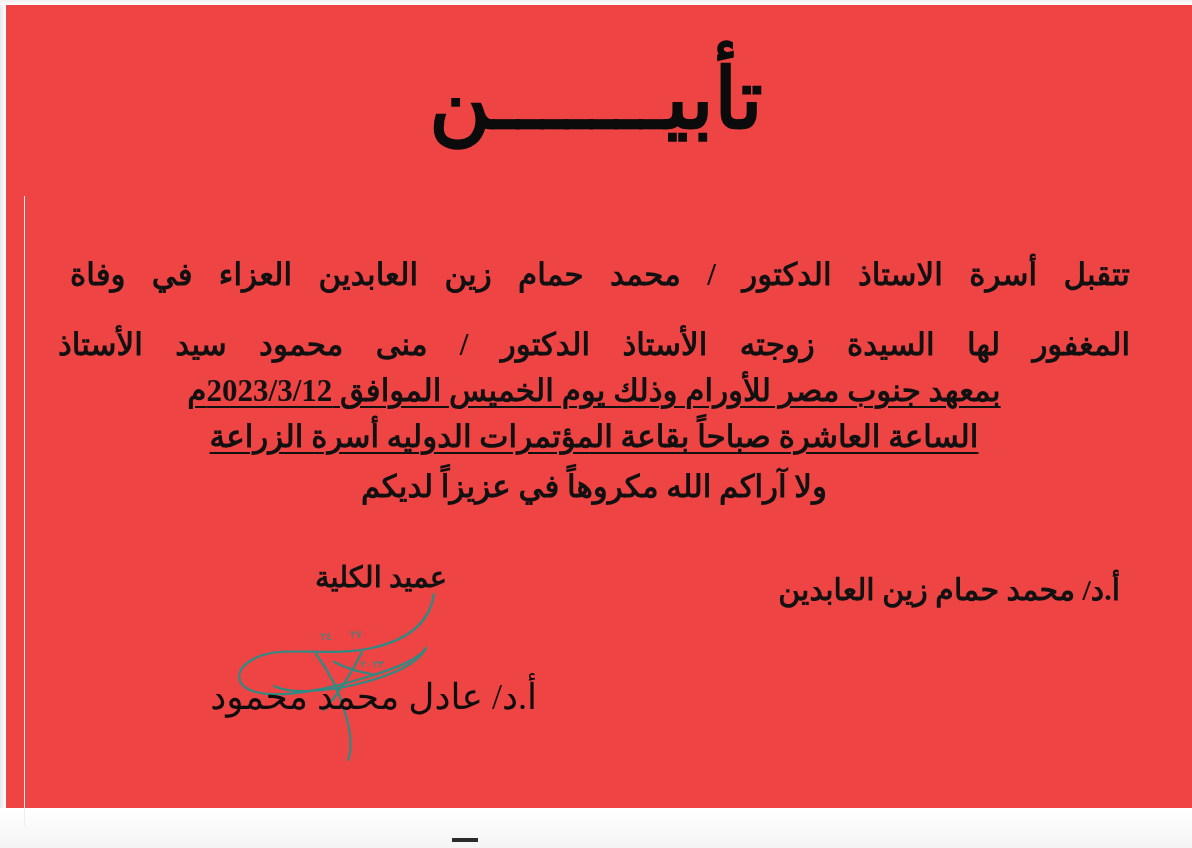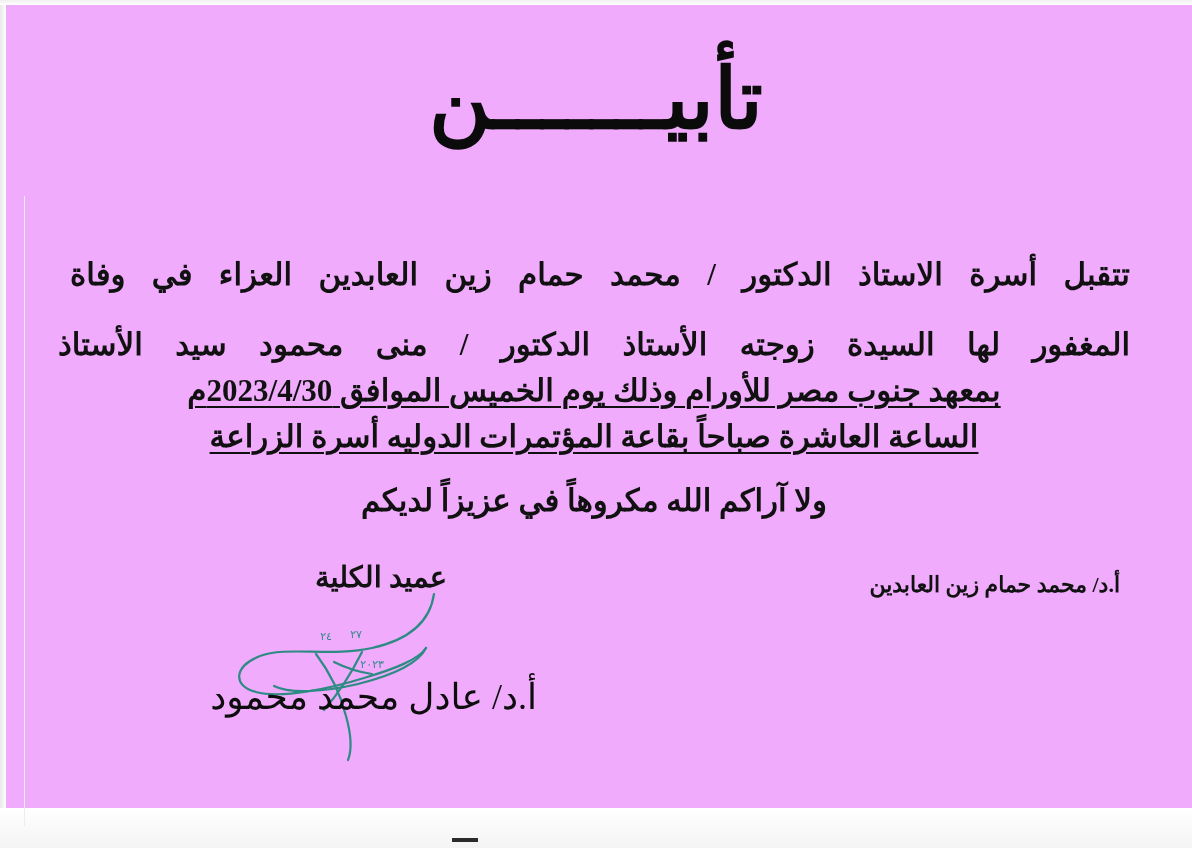--- a/index.html
+++ b/index.html
@@ -12,21 +12,21 @@
     height: 848px;
     font-family: "Liberation Serif", "DejaVu Serif", serif;
     color: #111111;
     overflow: hidden;
     position: relative;
   }
 
   .page {
     position: absolute;
     inset: 0;
-    background: #f0abfc;
+    background: #ef4444;
   }
 
   
   .scan-edge-left {
     position: absolute;
     left: 0;
     top: 0;
     width: 6px;
     height: 848px;
     background: linear-gradient(to right, #e9e9e9, #ffffff);
@@ -85,27 +85,27 @@
     display: block;
     white-space: nowrap;
   }
   .body-line.underline-part {
     text-decoration: underline;
     text-underline-offset: 5px;
     text-decoration-thickness: 2px;
   }
   .body-line.l1 { text-align: justify; text-align-last: justify; margin-left: 12px; }
   .body-line.l2 { text-align: justify; text-align-last: justify; margin-top: 24px; }
-  .body-line.l5 { margin-top: 18px; }
+  .body-line.l5 { margin-top: 4px; }
 
   .sig-name-right {
     position: absolute;
     top: 572px;
     right: 72px;
-    font-size: 22px;
+    font-size: 30px;
     font-weight: 700;
     color: #121212;
     white-space: nowrap;
   }
 
   .dean-label {
     position: absolute;
     top: 560px;
     right: 745px;
     font-size: 29px;
@@ -150,21 +150,21 @@
   <div class="scan-edge-left"></div>
   <div class="scan-edge-top"></div>
   <div class="scan-edge-bottom"></div>
   <div class="scan-fold"></div>
 
   <div class="title">تأبيـــــــن</div>
 
   <div class="body-block">
     <span class="body-line l1">تتقبل أسرة الاستاذ الدكتور / محمد حمام زين العابدين  العزاء في وفاة</span>
     <span class="body-line l2">المغفور لها السيدة زوجته الأستاذ الدكتور / منى محمود سيد الأستاذ</span>
-    <span class="body-line l3 underline-part">بمعهد جنوب مصر للأورام وذلك يوم الخميس الموافق 2023/4/30م</span>
+    <span class="body-line l3 underline-part">بمعهد جنوب مصر للأورام وذلك يوم الخميس الموافق 2023/3/12م</span>
     <span class="body-line l4 underline-part">الساعة العاشرة صباحاً بقاعة المؤتمرات الدوليه أسرة الزراعة</span>
     <span class="body-line l5">ولا آراكم الله مكروهاً في عزيزاً لديكم</span>
   </div>
 
   <div class="sig-name-right">أ.د/ محمد حمام زين العابدين</div>
 
   <div class="dean-label">عميد الكلية</div>
 
   <svg class="signature" viewBox="0 0 280 180">
     <g fill="none" stroke="#2e8b84" stroke-width="2.2" stroke-linecap="round" stroke-linejoin="round">

